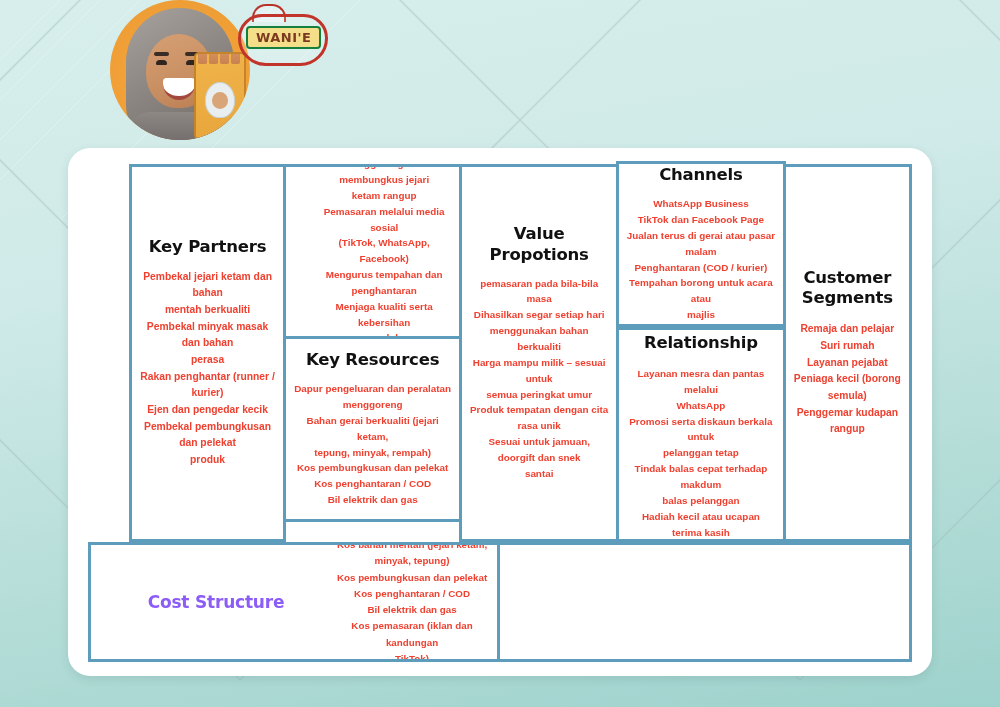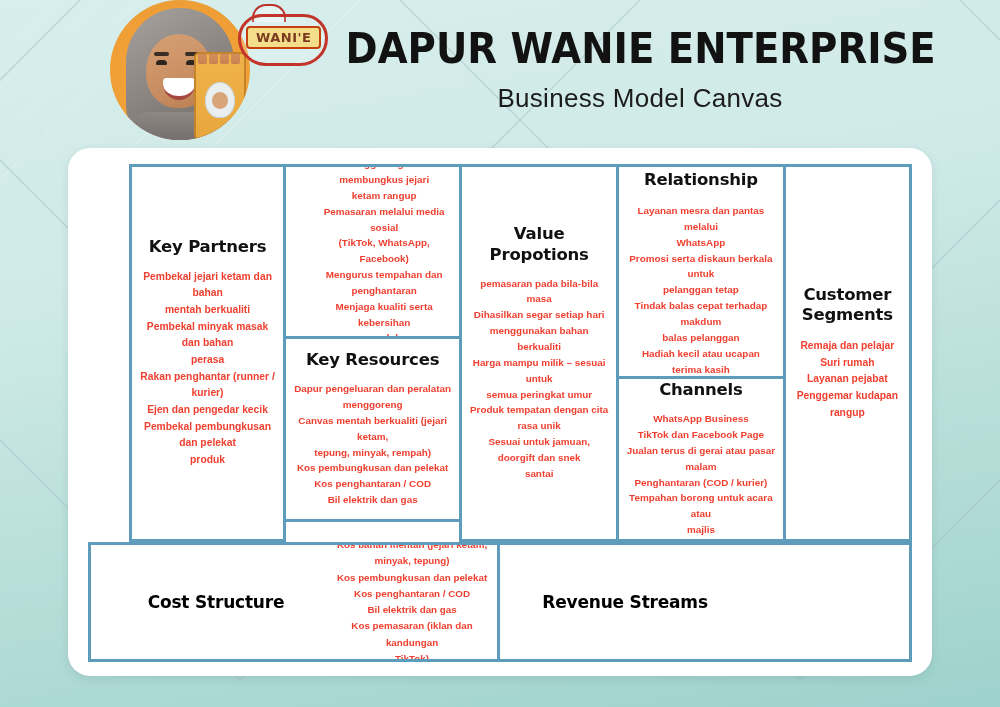--- a/index.html
+++ b/index.html
@@ -150,21 +150,21 @@
     width: 84px; height: 46px;
     border: 3px solid #c2332a;
     border-radius: 40px 40px 46px 46px;
     background: rgba(255,255,255,.18);
   }
   #logo-badge .ribbon {
     position: absolute;
     left: 14px; top: 22px;
     padding: 2px 8px;
     background: #f4de8a;
-    border: 2px solid #c2410c;
+    border: 2px solid #15803d;
     border-radius: 4px;
     font-size: 13px;
     font-weight: 700;
     letter-spacing: .5px;
     color: #7c3a20;
     font-family: "DejaVu Sans", sans-serif;
   }
 
   #title-block {
     position: absolute;
@@ -270,21 +270,21 @@
     width: 100%;
   }
   .cell-list.tight { font-size: 9.9px; line-height: 1.6; }
   .cell-list li { margin: 0; padding: 0; }
 
   
   .bottom-title {
     font-family: "DejaVu Sans", sans-serif;
     font-weight: 700;
     font-size: 17px;
-    color: #000000;
+    color: #8b5cf6;
     width: 236px;
     text-align: center;
     flex: 0 0 auto;
     letter-spacing: -.2px;
   }
   .bottom-list {
     list-style: none;
     margin: 0;
     padding: 0;
     flex: 1 1 auto;
@@ -351,24 +351,20 @@
         </span>
       </div>
     </div>
     <div id="logo-badge">
       <span class="chefhat"></span>
       <span class="heart"></span>
       <span class="ribbon">WANI'E</span>
     </div>
   </div>
 
-  <div id="title-block">
-    <div id="main-title">DAPUR WANIE ENTERPRISE</div>
-    <div id="sub-title">Business Model Canvas</div>
-  </div>
 </div>
 
 <div id="canvas-shell">
 
   <div id="grid-top">
 
     <div class="col col-kp">
       <div class="cell cell-full">
         <div class="cell-title">Key Partners</div>
         <ul class="cell-list">
@@ -396,21 +392,21 @@
             <li>Menjaga kualiti serta kebersihan</li>
             <li>produk</li>
             <li>Menambah baik resipi dan variasi rasa</li>
           </ul>
       </div>
       <div class="cell cell-kr">
         <div class="cell-title">Key Resources</div>
         <ul class="cell-list tight">
             <li>Dapur pengeluaran dan peralatan</li>
             <li>menggoreng</li>
-            <li>Canvas mentah berkualiti (jejari ketam,</li>
+            <li>Bahan gerai berkualiti (jejari ketam,</li>
             <li>tepung, minyak, rempah)</li>
             <li>Kos pembungkusan dan pelekat</li>
             <li>Kos penghantaran / COD</li>
             <li>Bil elektrik dan gas</li>
           </ul>
       </div>
     </div>
 
     <div class="col col-vp">
       <div class="cell cell-full">
@@ -422,75 +418,75 @@
             <li>Harga mampu milik – sesuai untuk</li>
             <li>semua peringkat umur</li>
             <li>Produk tempatan dengan cita rasa unik</li>
             <li>Sesuai untuk jamuan, doorgift dan snek</li>
             <li>santai</li>
           </ul>
       </div>
     </div>
 
     <div class="col col-cr">
+      <div class="cell cell-ch">
+        <div class="cell-title">Channels</div>
+        <ul class="cell-list tight">
+            <li>WhatsApp Business</li>
+            <li>TikTok dan Facebook Page</li>
+            <li>Jualan terus di gerai atau pasar malam</li>
+            <li>Penghantaran (COD / kurier)</li>
+            <li>Tempahan borong untuk acara atau</li>
+            <li>majlis</li>
+          </ul>
+      </div>
       <div class="cell cell-cr">
         <div class="cell-title two-line">
           <span>Customer</span><br>
           <span>Relationship</span>
         </div>
         <ul class="cell-list tight">
             <li>Layanan mesra dan pantas melalui</li>
             <li>WhatsApp</li>
             <li>Promosi serta diskaun berkala untuk</li>
             <li>pelanggan tetap</li>
             <li>Tindak balas cepat terhadap makdum</li>
             <li>balas pelanggan</li>
             <li>Hadiah kecil atau ucapan terima kasih</li>
             <li>kepada pelanggan setia</li>
           </ul>
       </div>
-      <div class="cell cell-ch">
-        <div class="cell-title">Channels</div>
-        <ul class="cell-list tight">
-            <li>WhatsApp Business</li>
-            <li>TikTok dan Facebook Page</li>
-            <li>Jualan terus di gerai atau pasar malam</li>
-            <li>Penghantaran (COD / kurier)</li>
-            <li>Tempahan borong untuk acara atau</li>
-            <li>majlis</li>
-          </ul>
-      </div>
     </div>
 
     <div class="col col-cs">
       <div class="cell cell-full">
         <div class="cell-title two-line">
           <span>Customer</span><br>
           <span>Segments</span>
         </div>
         <ul class="cell-list">
             <li>Remaja dan pelajar</li>
             <li>Suri rumah</li>
             <li>Layanan pejabat</li>
+            <li>Peniaga kecil (borong semula)</li>
             <li>Penggemar kudapan rangup</li>
           </ul>
       </div>
     </div>
   </div>
 
   <div id="grid-bottom">
     <div class="cell cell-cost">
       <div class="bottom-title">Cost Structure</div>
       <ul class="bottom-list">
           <li>Kos bahan mentah (jejari ketam,</li>
           <li>minyak, tepung)</li>
           <li>Kos pembungkusan dan pelekat</li>
           <li>Kos penghantaran / COD</li>
           <li>Bil elektrik dan gas</li>
           <li>Kos pemasaran (iklan dan kandungan</li>
           <li>TikTok)</li>
         </ul>
     </div>
     <div class="cell cell-rev">
-      <div class="bottom-title">Revenue Streams</div>
     </div>
   </div>
 </div>
 
 </body></html>

